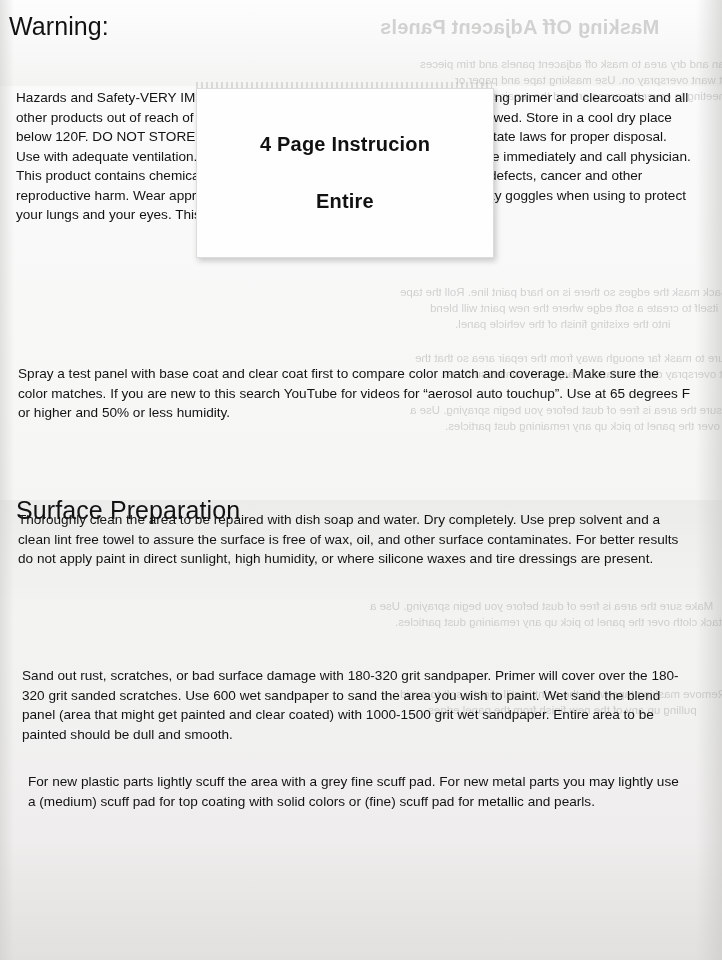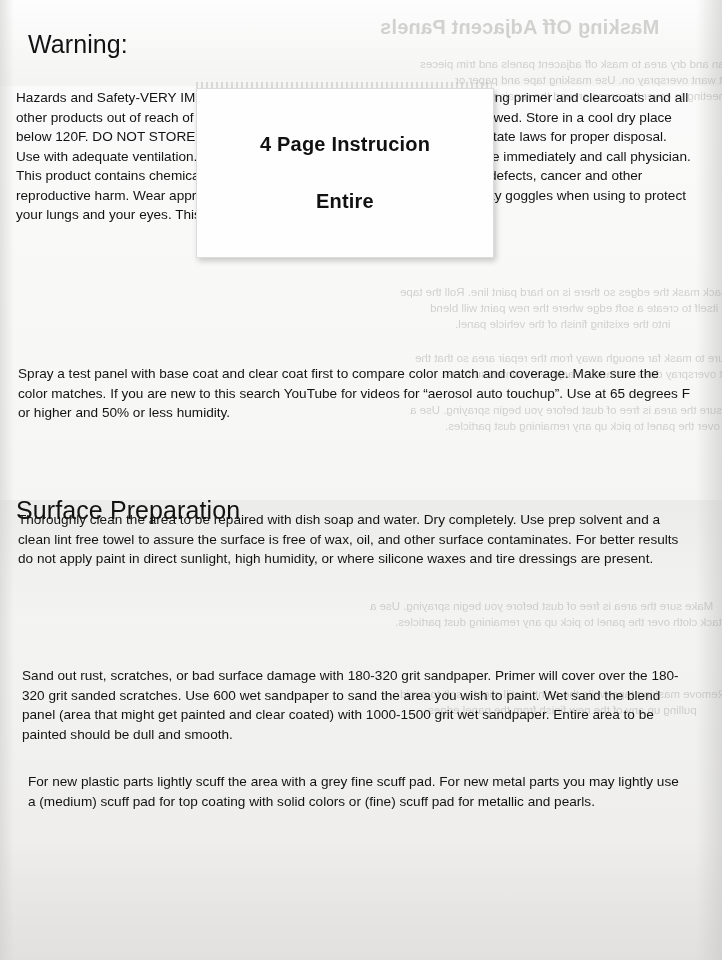--- a/index.html
+++ b/index.html
@@ -154,21 +154,21 @@
   <div class="bleed body" style="left:445px; top:420px;">tack cloth over the panel to pick up any remaining dust particles.</div>
   <div class="bleed body" style="left:470px; top:436px;"></div>
 
   <div class="bleed body" style="left:370px; top:600px;">Make sure the area is free of dust before you begin spraying. Use a</div>
   <div class="bleed body" style="left:395px; top:616px;">tack cloth over the panel to pick up any remaining dust particles.</div>
   <div class="bleed body" style="left:420px; top:632px;"></div>
 
   <div class="bleed body" style="left:400px; top:688px;">Remove masking tape while the paint is still slightly soft to avoid</div>
   <div class="bleed body" style="left:425px; top:704px;">pulling up any of the new finish from the panel edges.</div>
 
-  <div class="doc-heading" style="left:28px; top:12px;margin-top:18px;">Warning:</div>
+  <div class="doc-heading" style="left:9px; top:12px;">Warning:</div>
   <div class="doc-para" style="left:16px; top:88px; width: 676px;">Hazards and Safety-VERY IMPORTANT. Keep all aerosol touch-up paint including primer and clearcoats and all other products out of reach of children. Call a physician IMMEDIATELY if swallowed. Store in a cool dry place below 120F. DO NOT STORE IN CAR and avoid freezing. Follow all local and state laws for proper disposal. Use with adequate ventilation. If respiratory issues arise discontinue product use immediately and call physician. This product contains chemicals known to the state of California to cause birth defects, cancer and other reproductive harm. Wear approved automotive paint respirator and WEAR safety goggles when using to protect your lungs and your eyes. This includes the primer, paint and clearcoat.</div>
 
   <div class="doc-para" style="left:18px; top:364px; width: 672px;">Spray a test panel with base coat and clear coat first to compare color match and coverage. Make sure the color matches.  If you are new to this search YouTube for videos for “aerosol auto touchup”.  Use at 65 degrees F or higher and 50% or less humidity.</div>
 
   <div class="doc-heading" style="left:16px; top:460px;margin-top:36px;">Surface Preparation</div>
   <div class="doc-para" style="left:18px; top:510px; width: 672px;">Thoroughly clean the area to be repaired with dish soap and water.  Dry completely. Use prep solvent and a clean lint free towel to assure the surface is free of wax, oil, and other surface contaminates. For better results do not apply paint in direct sunlight, high humidity, or where silicone waxes and tire dressings are present.</div>
 
   <div class="doc-para" style="left:22px; top:666px; width: 666px;">Sand out rust, scratches, or bad surface damage with 180-320 grit sandpaper. Primer will cover over the 180-320 grit sanded scratches. Use 600 wet sandpaper to sand the area you wish to paint. Wet sand the blend panel (area that might get painted and clear coated) with 1000-1500 grit wet sandpaper. Entire area to be painted should be dull and smooth.</div>
   <div class="doc-para" style="left:28px; top:772px; width: 660px;">For new plastic parts lightly scuff the area with a grey fine scuff pad. For new metal parts you may lightly use a (medium) scuff pad for top coating with solid colors or (fine) scuff pad for metallic and pearls.</div>
 

